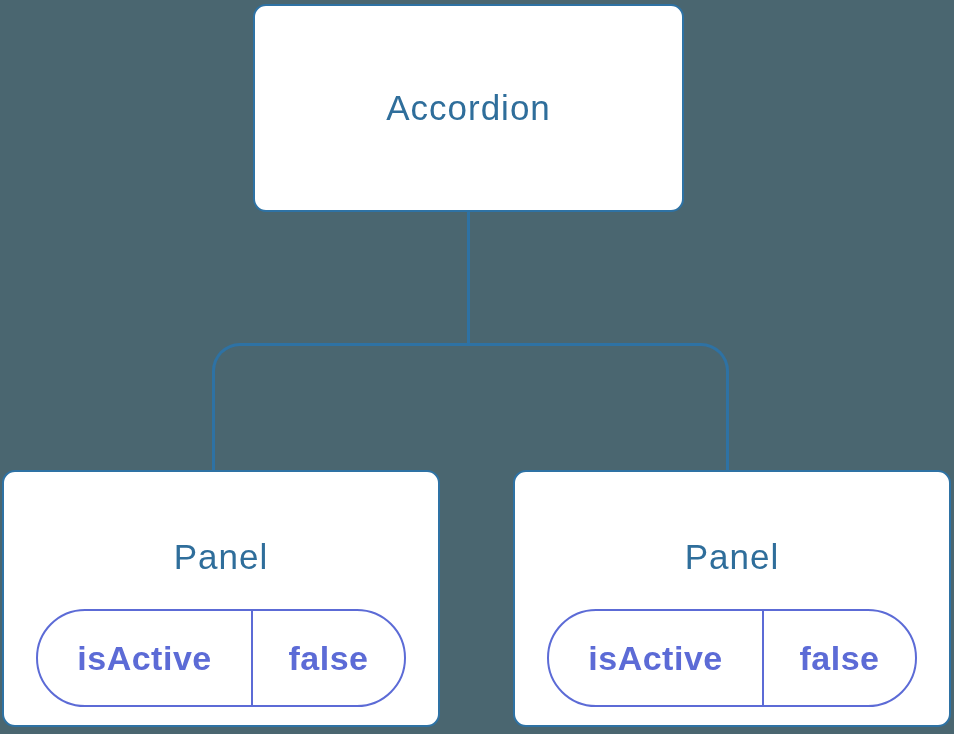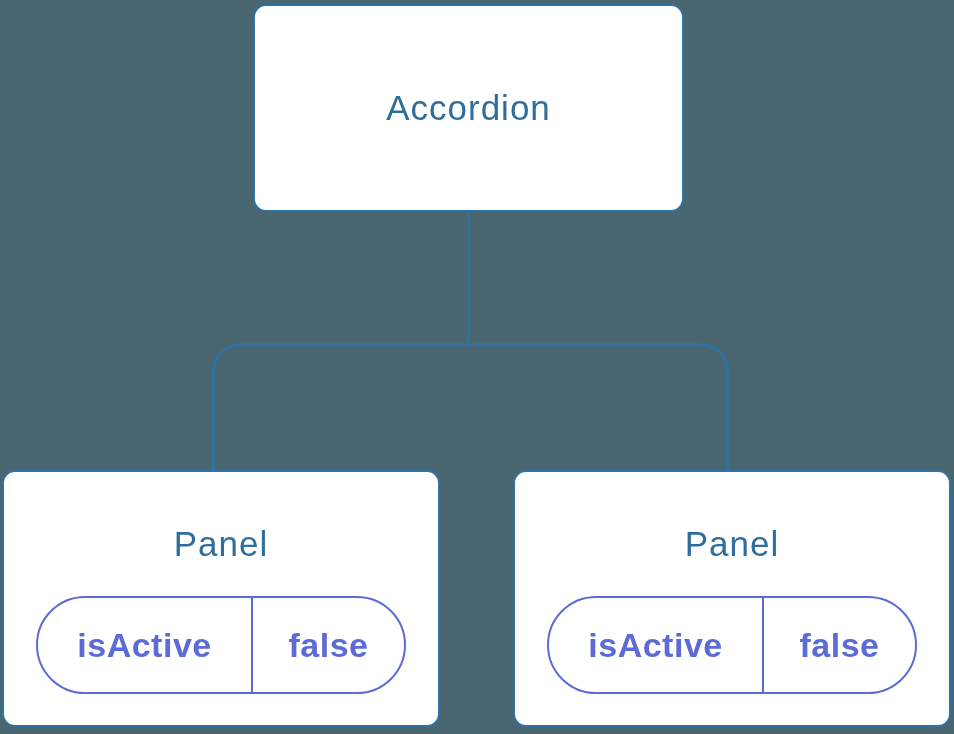--- a/index.html
+++ b/index.html
@@ -46,21 +46,21 @@
     top: 470px;
     width: 438px;
     height: 257px;
     display: flex;
     flex-direction: column;
     align-items: center;
   }
   #node-panel-1 { left: 2px; }
   #node-panel-2 { left: 513px; }
   .panel .node-label {
-    margin-top: 51px;
+    margin-top: 64px;
   }
   .state-pill {
     margin-top: 31px;
     width: 370px;
     height: 98px;
     box-sizing: border-box;
     border: 2px solid var(--state-accent, #5C6BD6);
     border-radius: 60px;
     display: flex;
     color: var(--state-accent, #5C6BD6);

